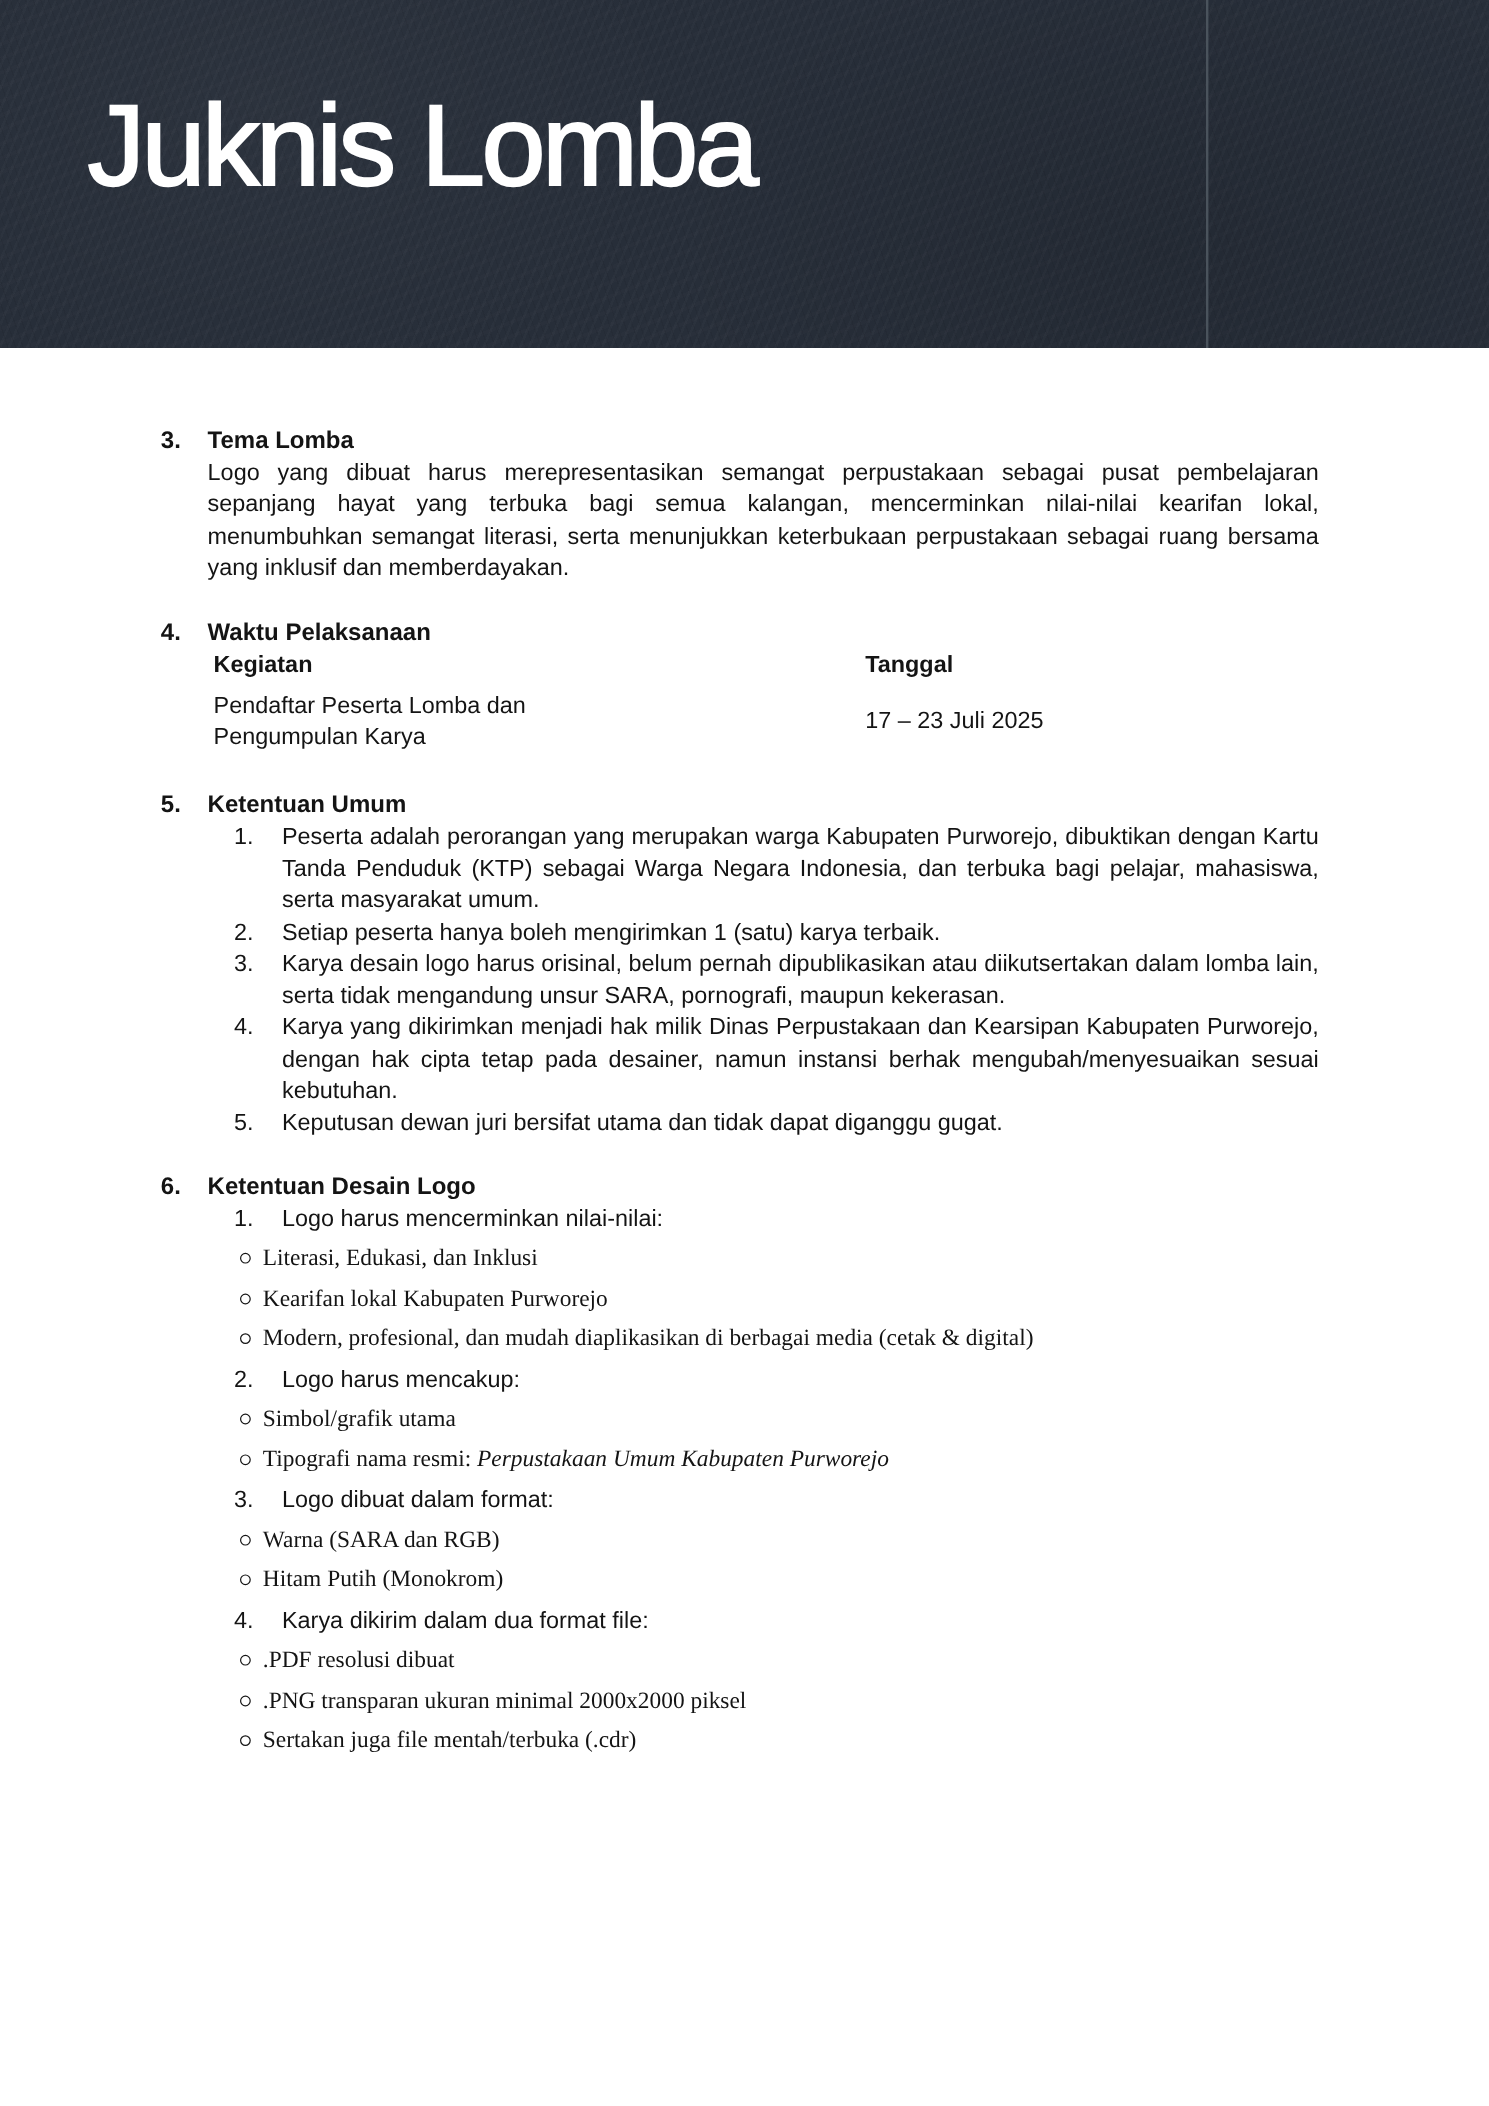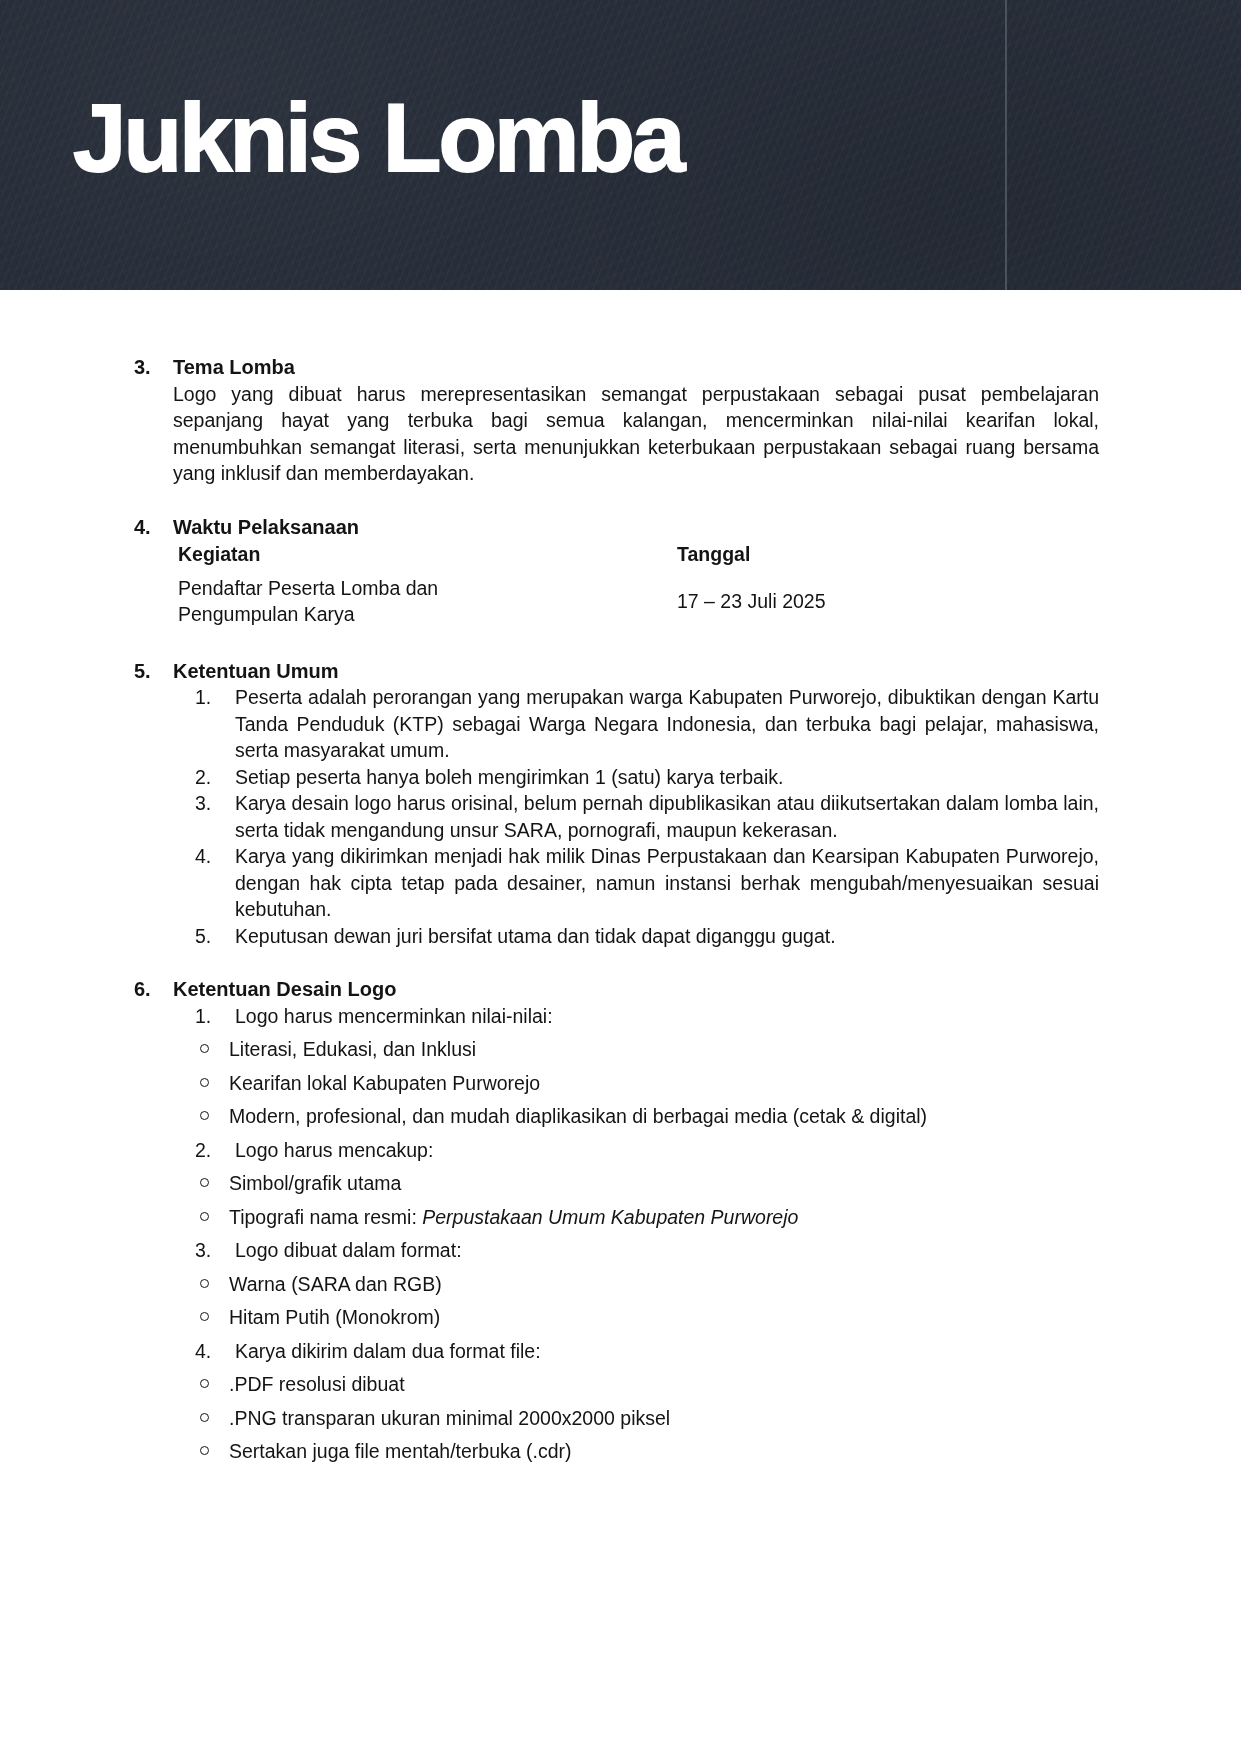--- a/index.html
+++ b/index.html
@@ -25,24 +25,24 @@
     overflow:hidden;
   }
   .banner-line {
     position:absolute;
     left:1005px; top:0;
     width:2px; height:100%;
     background:#4a535c;
   }
   .banner-title {
     position:absolute;
-    left:73px; top:84px;
+    left:73px; top:68px;
     font-size:96px;
     line-height:1.12;
-    font-weight:bold;
+    font-weight:normal;
     letter-spacing:-3px;
     color:#ffffff;
     -webkit-text-stroke:1.8px #ffffff;
     white-space:nowrap;
   }
   
   .content {
     padding:64px 142px 0 134px;
     font-size:19.5px;
     line-height:26.5px;
@@ -63,30 +63,31 @@
 
   
   .bullet { display:flex; margin-left:27px; margin-bottom:7px; }
   .bullet-dot {
     width:9px; height:9px;
     border:1.5px solid #141414;
     border-radius:50%;
     margin:8px 0 0 0;
     flex-shrink:0;
   }
-  .bullet-body { margin-left:20px; flex:1; }
+  .bullet-body { margin-left:10px; flex:1;font-family:Liberation Serif, serif; }
   .italic { font-style:italic; }
 
   
   .schedule { margin-left:39px; }
   .t-row {
     display:grid;
     grid-template-columns:504px 1fr;
     align-items:center;
     padding:3px 0;
+    gap:44px;
   }
   .t-row.t-head { font-weight:bold; padding-top:1px; padding-bottom:4px; }
   .cell-activity { padding-left:5px; max-width:380px; }
 </style>
 </head>
 <body>
 
 <header class="banner">
   <div class="banner-line"></div>
   <div class="banner-title">Juknis Lomba</div>

